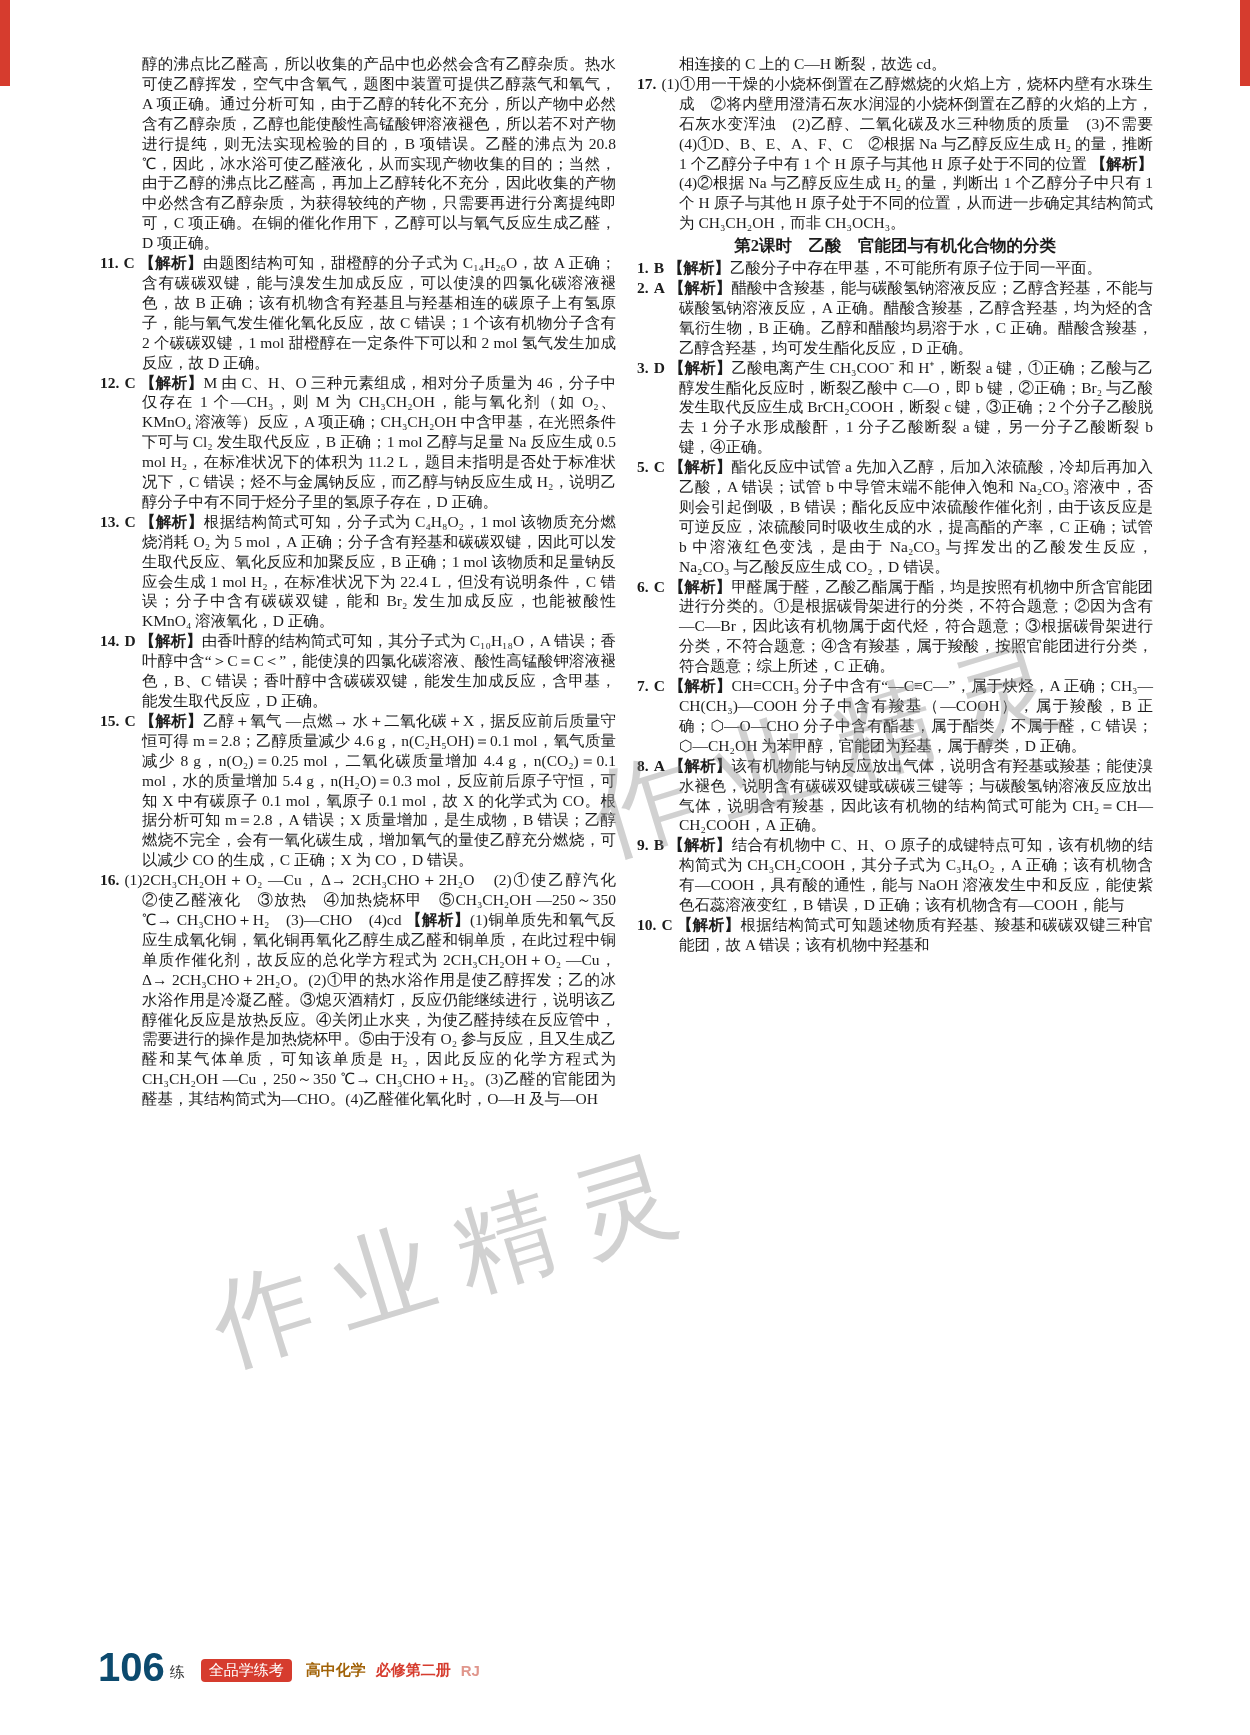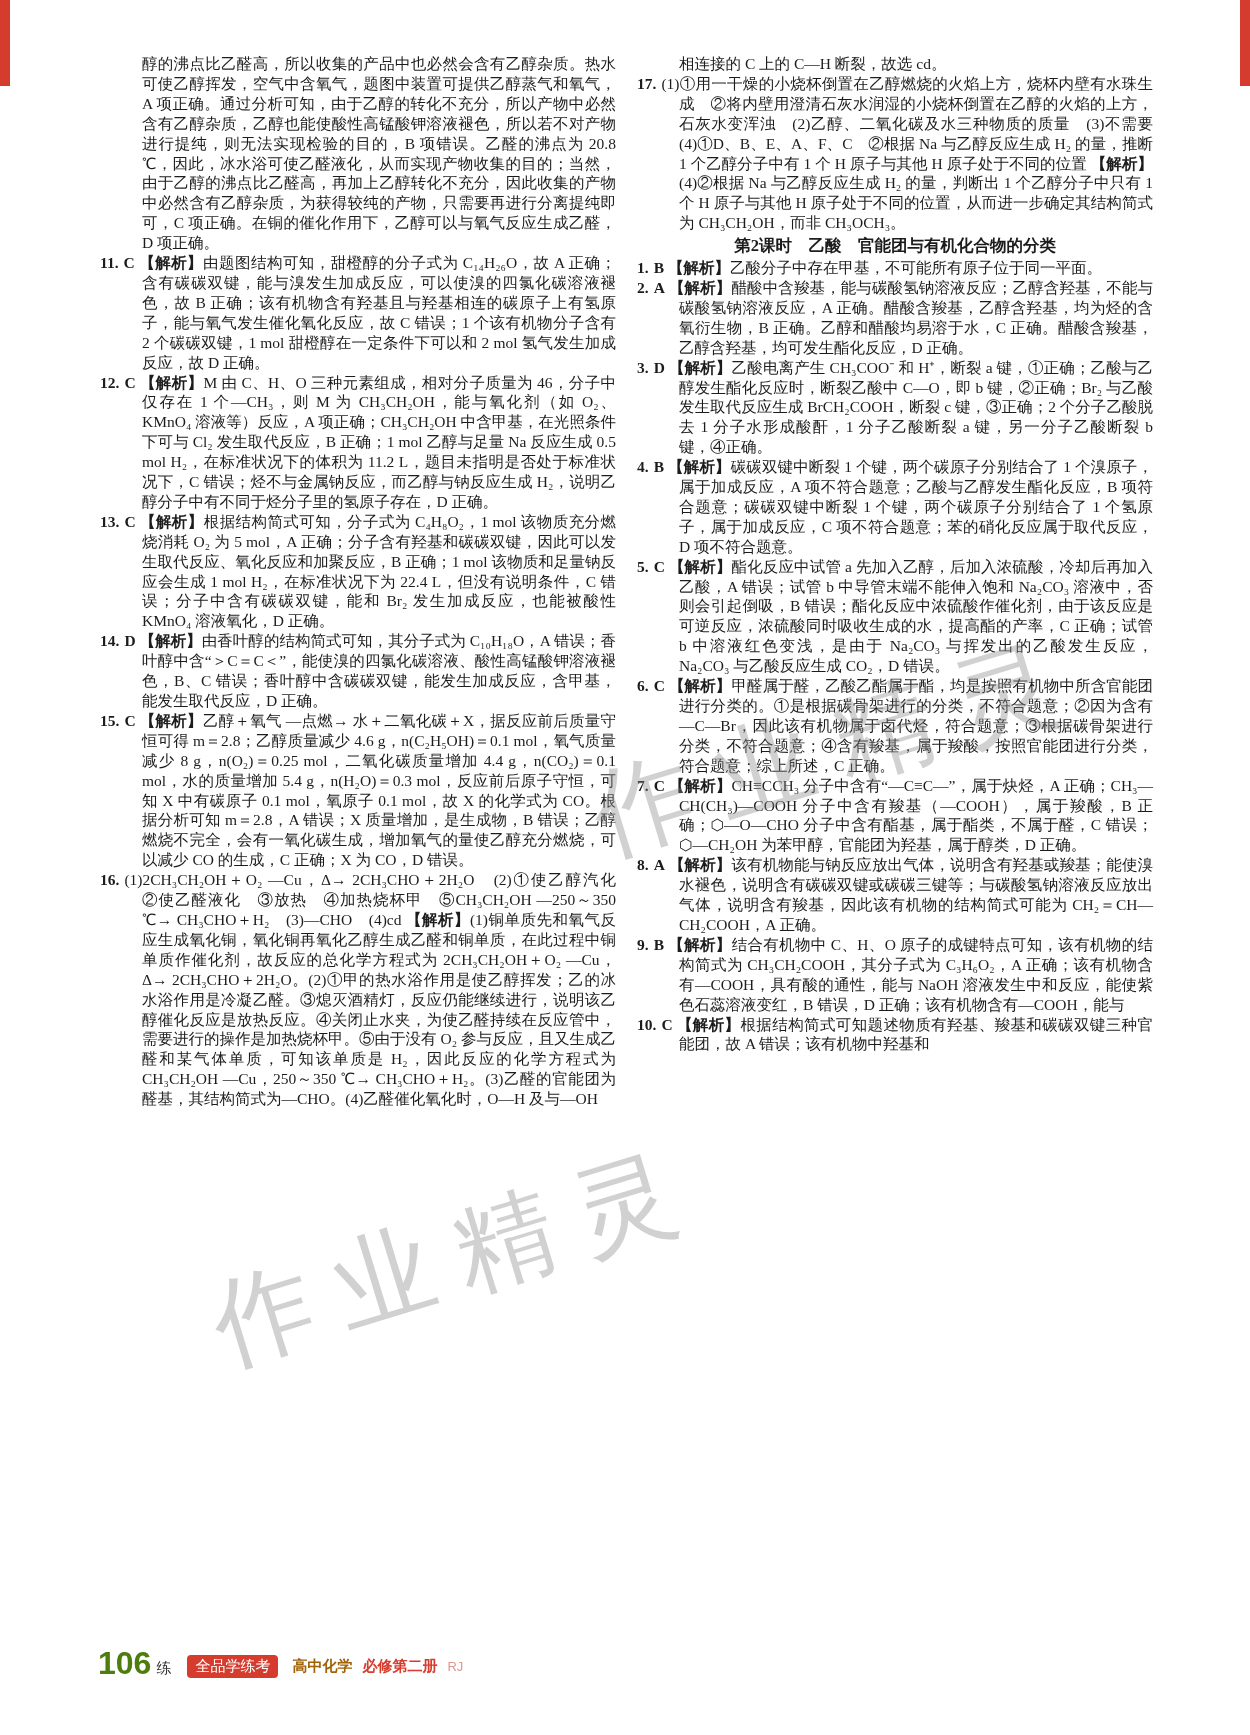--- a/index.html
+++ b/index.html
@@ -23,26 +23,26 @@
   .item span:empty{display:none;}
   .section{font-weight:bold;text-align:center;font-size:16.5px;margin:3px 0 2px;}
   .wm{
     position:absolute;font-size:100px;letter-spacing:26px;color:rgba(135,135,135,0.38);
     transform:rotate(-17deg);white-space:nowrap;pointer-events:none;z-index:9;
     font-family:"Liberation Sans", sans-serif;
   }
   #wm1{left:585px;top:680px;}
   #wm2{left:205px;top:1190px;}
   .footer{position:absolute;left:98px;top:1645px;display:flex;align-items:center;font-family:"Liberation Sans", sans-serif;}
-  .pagenum{font-size:32px;font-weight:bold;color:#4d7c0f;}
+  .pagenum{font-size:40px;font-weight:bold;color:#0c4a6e;}
   .lian{font-size:15px;color:#333333;margin-left:5px;margin-top:10px;}
   .brand-pill{background:#d63c2e;color:#ffffff;border-radius:4px;padding:2px 8px;font-size:15px;margin-left:16px;margin-top:6px;}
   .subject{color:#a16207;font-weight:bold;font-size:15px;margin-left:14px;margin-top:6px;}
   .book{color:#d63c2e;font-weight:bold;font-size:15px;margin-left:10px;margin-top:6px;}
-  .edition{color:#e0968c;font-weight:normal;font-size:13px;margin-left:10px;margin-top:6px;}
+  .edition{color:#e0968c;font-weight:bold;font-size:15px;margin-left:10px;margin-top:6px;}
 </style>
 </head>
 <body>
 
 <div class="corner-mark" id="mark-tl"></div>
 <div class="corner-mark" id="mark-tr"></div>
 
 <div class="page">
 
   <div class="col">
@@ -67,21 +67,20 @@
     <p class="item"><span class="num">17.</span><span class="pre">(1)①用一干燥的小烧杯倒置在乙醇燃烧的火焰上方，烧杯内壁有水珠生成　②将内壁用澄清石灰水润湿的小烧杯倒置在乙醇的火焰的上方，石灰水变浑浊　(2)乙醇、二氧化碳及水三种物质的质量　(3)不需要　(4)①D、B、E、A、F、C　②根据 Na 与乙醇反应生成 H₂ 的量，推断 1 个乙醇分子中有 1 个 H 原子与其他 H 原子处于不同的位置</span><span class="jiexi">【解析】</span><span class="body">(4)②根据 Na 与乙醇反应生成 H₂ 的量，判断出 1 个乙醇分子中只有 1 个 H 原子与其他 H 原子处于不同的位置，从而进一步确定其结构简式为 CH₃CH₂OH，而非 CH₃OCH₃。</span></p>
 
     <h3 class="section">第2课时　乙酸　官能团与有机化合物的分类</h3>
 
     <p class="item"><span class="num">1.</span><span class="ans">B</span><span class="jiexi">【解析】</span><span class="body">乙酸分子中存在甲基，不可能所有原子位于同一平面。</span></p>
 
     <p class="item"><span class="num">2.</span><span class="ans">A</span><span class="jiexi">【解析】</span><span class="body">醋酸中含羧基，能与碳酸氢钠溶液反应；乙醇含羟基，不能与碳酸氢钠溶液反应，A 正确。醋酸含羧基，乙醇含羟基，均为烃的含氧衍生物，B 正确。乙醇和醋酸均易溶于水，C 正确。醋酸含羧基，乙醇含羟基，均可发生酯化反应，D 正确。</span></p>
 
     <p class="item"><span class="num">3.</span><span class="ans">D</span><span class="jiexi">【解析】</span><span class="body">乙酸电离产生 CH₃COO⁻ 和 H⁺，断裂 a 键，①正确；乙酸与乙醇发生酯化反应时，断裂乙酸中 C—O，即 b 键，②正确；Br₂ 与乙酸发生取代反应生成 BrCH₂COOH，断裂 c 键，③正确；2 个分子乙酸脱去 1 分子水形成酸酐，1 分子乙酸断裂 a 键，另一分子乙酸断裂 b 键，④正确。</span></p>
 
-    <p class="item"><span class="num">4.</span><span class="ans">B</span><span class="jiexi">【解析】</span><span class="body">碳碳双键中断裂 1 个键，两个碳原子分别结合了 1 个溴原子，属于加成反应，A 项不符合题意；乙酸与乙醇发生酯化反应，B 项符合题意；碳碳双键中断裂 1 个键，两个碳原子分别结合了 1 个氢原子，属于加成反应，C 项不符合题意；苯的硝化反应属于取代反应，D 项不符合题意。</span></p>
 
     <p class="item"><span class="num">5.</span><span class="ans">C</span><span class="jiexi">【解析】</span><span class="body">酯化反应中试管 a 先加入乙醇，后加入浓硫酸，冷却后再加入乙酸，A 错误；试管 b 中导管末端不能伸入饱和 Na₂CO₃ 溶液中，否则会引起倒吸，B 错误；酯化反应中浓硫酸作催化剂，由于该反应是可逆反应，浓硫酸同时吸收生成的水，提高酯的产率，C 正确；试管 b 中溶液红色变浅，是由于 Na₂CO₃ 与挥发出的乙酸发生反应，Na₂CO₃ 与乙酸反应生成 CO₂，D 错误。</span></p>
 
     <p class="item"><span class="num">6.</span><span class="ans">C</span><span class="jiexi">【解析】</span><span class="body">甲醛属于醛，乙酸乙酯属于酯，均是按照有机物中所含官能团进行分类的。①是根据碳骨架进行的分类，不符合题意；②因为含有—C—Br，因此该有机物属于卤代烃，符合题意；③根据碳骨架进行分类，不符合题意；④含有羧基，属于羧酸，按照官能团进行分类，符合题意；综上所述，C 正确。</span></p>
 
     <p class="item"><span class="num">7.</span><span class="ans">C</span><span class="jiexi">【解析】</span><span class="body">CH≡CCH₃ 分子中含有“—C≡C—”，属于炔烃，A 正确；CH₃—CH(CH₃)—COOH 分子中含有羧基（—COOH），属于羧酸，B 正确；⬡—O—CHO 分子中含有酯基，属于酯类，不属于醛，C 错误；⬡—CH₂OH 为苯甲醇，官能团为羟基，属于醇类，D 正确。</span></p>
 
     <p class="item"><span class="num">8.</span><span class="ans">A</span><span class="jiexi">【解析】</span><span class="body">该有机物能与钠反应放出气体，说明含有羟基或羧基；能使溴水褪色，说明含有碳碳双键或碳碳三键等；与碳酸氢钠溶液反应放出气体，说明含有羧基，因此该有机物的结构简式可能为 CH₂＝CH—CH₂COOH，A 正确。</span></p>
 
     <p class="item"><span class="num">9.</span><span class="ans">B</span><span class="jiexi">【解析】</span><span class="body">结合有机物中 C、H、O 原子的成键特点可知，该有机物的结构简式为 CH₃CH₂COOH，其分子式为 C₃H₆O₂，A 正确；该有机物含有—COOH，具有酸的通性，能与 NaOH 溶液发生中和反应，能使紫色石蕊溶液变红，B 错误，D 正确；该有机物含有—COOH，能与</span></p>

